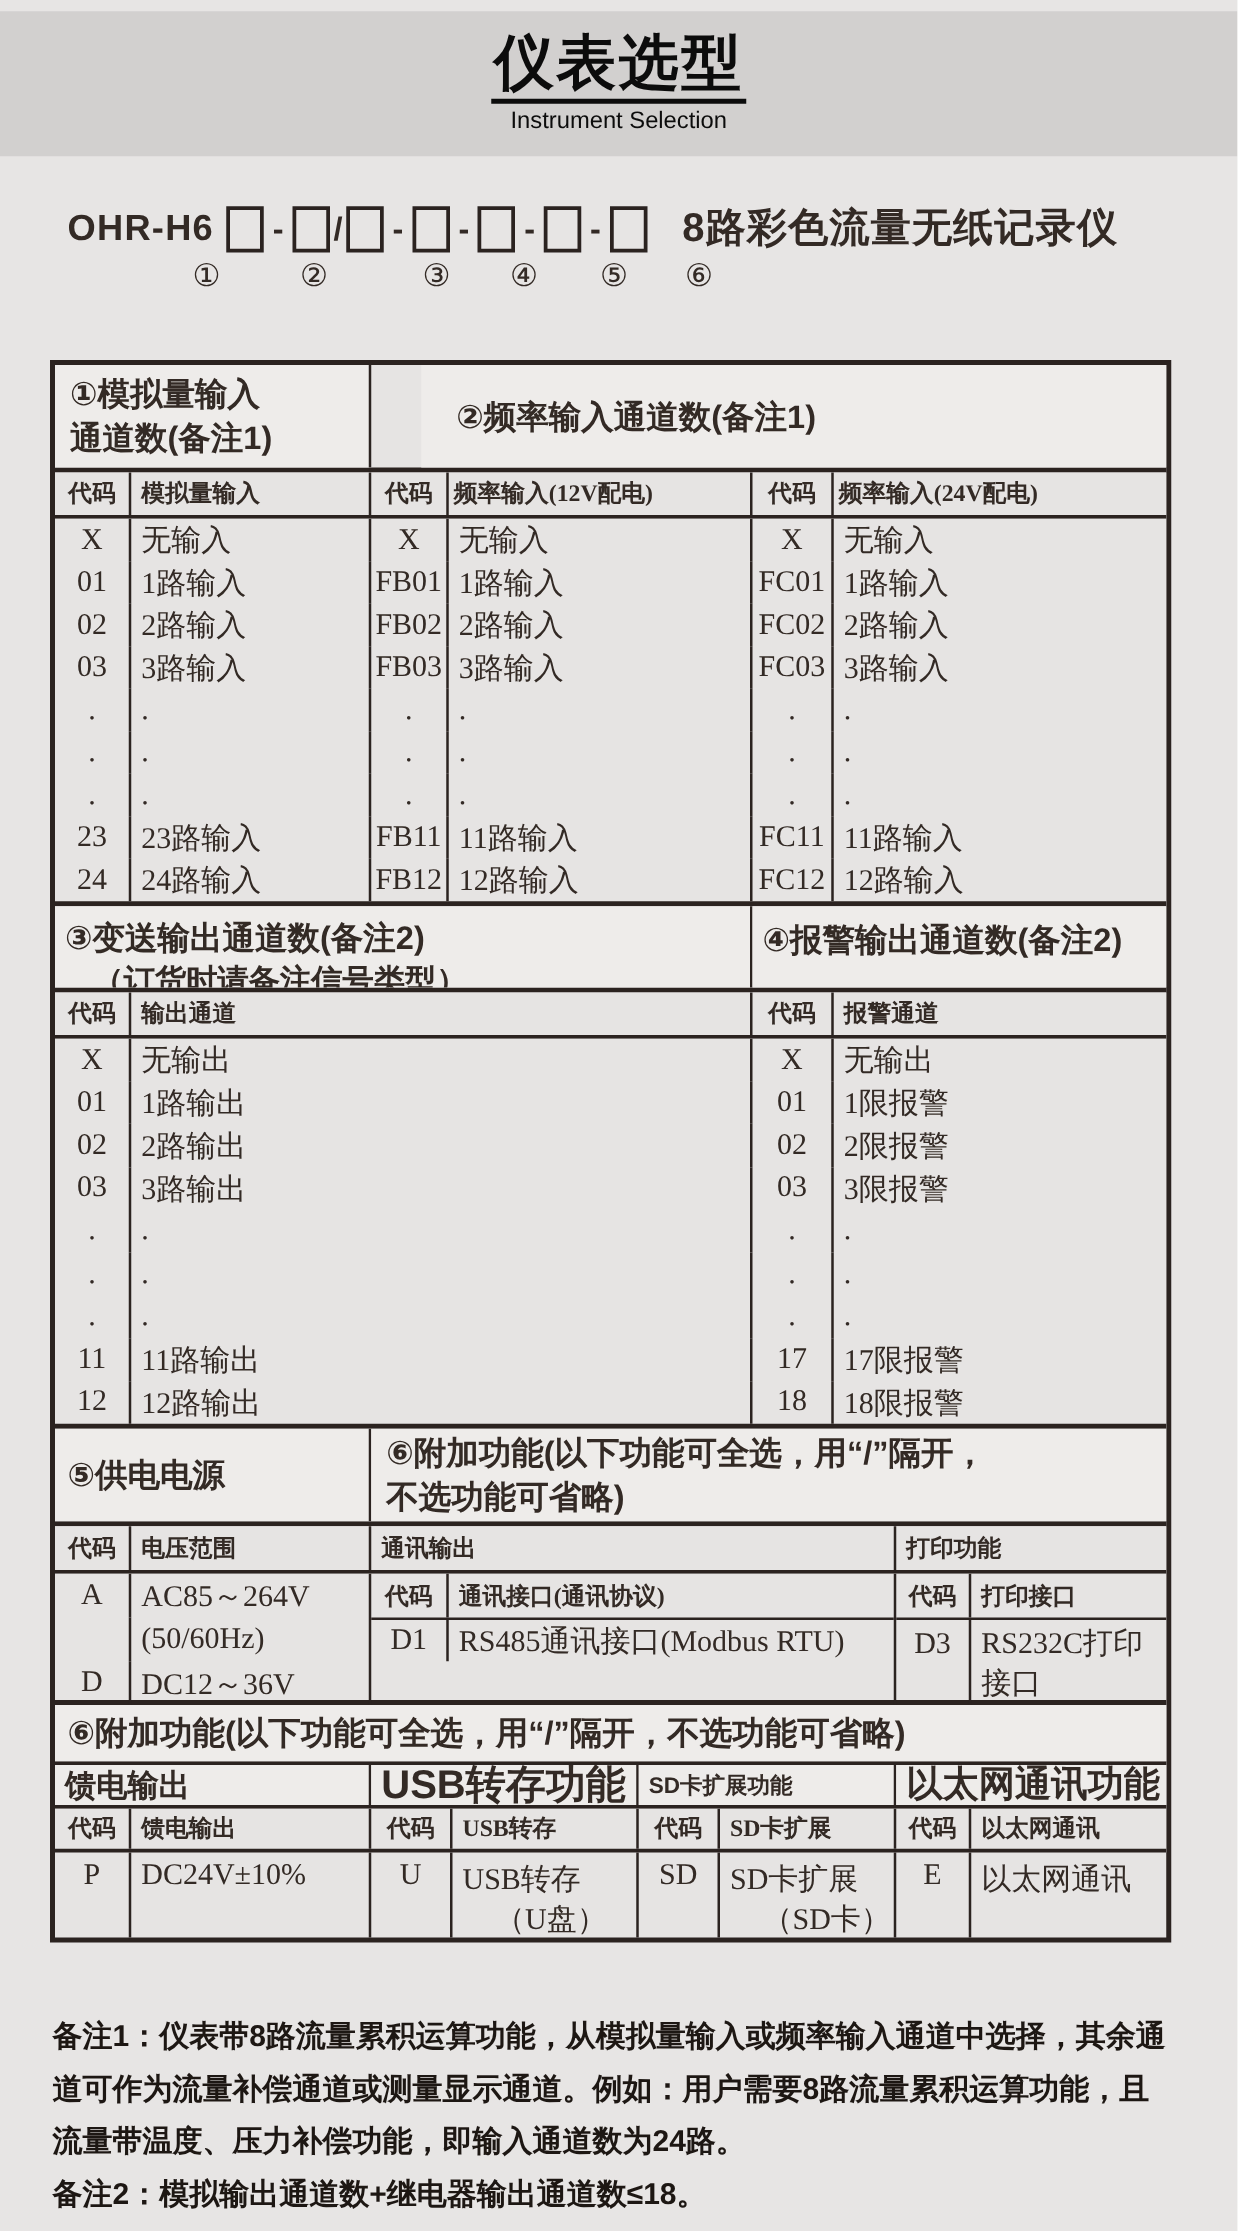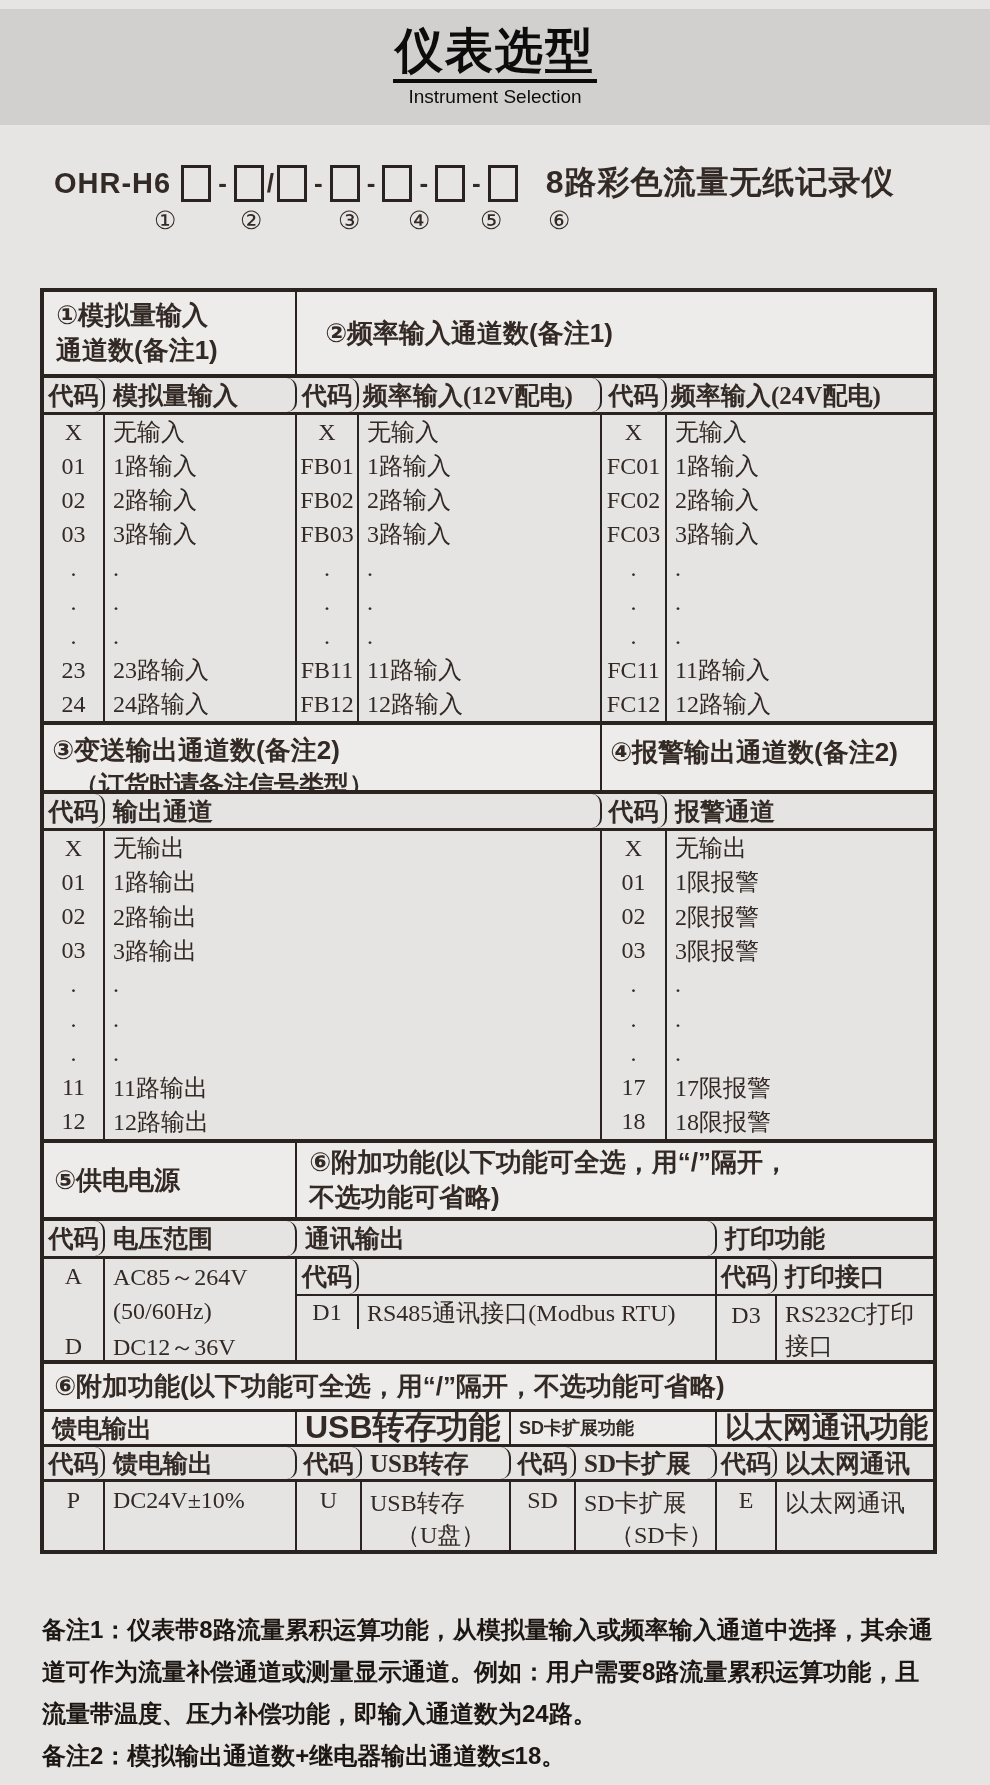--- a/index.html
+++ b/index.html
@@ -30,35 +30,35 @@
   .markers{position:absolute;left:0;top:46px;width:600px;height:30px;}
   .marker{position:absolute;font-size:25px;font-family:"Liberation Serif","DejaVu Serif",serif;}
 
   .sel-table{position:absolute;left:40px;top:288px;width:897px;border:4px solid var(--line);background:var(--cellbg);}
   .row{display:grid;}
   .c{display:flex;align-items:center;border-right:2px solid var(--line);overflow:hidden;}
   .c.nr{border-right:none;}
   .code{justify-content:center;}
   .val{padding-left:8px;}
   .fs24{font-size:24px;}
-  .hd{font-weight:600;font-size:25px;border-radius:10px;}
+  .hd{font-weight:600;font-size:19px;}
   .sec{font-family:"Liberation Sans","DejaVu Sans",sans-serif;font-weight:700;font-size:26px;background:var(--hdrbg);}
   .bb3{border-bottom:3px solid var(--line);}
   .bb4{border-bottom:4px solid var(--line);}
 
   .t1{grid-template-columns:61px 192px 62px 243px 65px auto;}
   .t2{grid-template-columns:61px 497px 65px auto;}
   .t5{grid-template-columns:61px 192px 420px auto;}
   .t6{grid-template-columns:253px 214px 206px auto;}
   .t7{grid-template-columns:61px 192px 65px 149px 65px 141px 60px auto;}
 
   .rows-host{display:flex;flex-direction:column;background:var(--cellbg);}
   .rows-host .row{flex:1;}
 
-  .sec12{grid-template-columns:253px auto;height:86px;}
+  .sec12{grid-template-columns:253px auto;height:86px;gap:40px;}
   .sec34{grid-template-columns:558px auto;height:69px;}
   .sec56{grid-template-columns:253px auto;height:78px;}
   .two-line{display:flex;flex-direction:column;justify-content:center;align-items:flex-start;}
   .two-line .l2{padding-left:22px;font-size:25px;}
   .hrow{height:37px;background:var(--cellbg);}
   .banner-row{height:48px;background:var(--hdrbg);}
   .titles-row{height:35px;background:var(--hdrbg);}
 
   .complex{display:grid;grid-template-columns:253px auto;height:105px;background:var(--cellbg);}
   .pwr-left{border-right:2px solid var(--line);display:grid;grid-template-columns:61px auto;grid-auto-rows:35px;}
@@ -326,20 +326,21 @@
         <div class="pv fs24">AC85～264V</div>
         <div class="pc"></div>
         <div class="pv fs24">(50/60Hz)</div>
         <div class="pc fs24">D</div>
         <div class="pv fs24">DC12～36V</div>
       </div>
       <div class="cx-right">
         <div class="comm">
           <div class="mini-hd">
             <div class="c code hd">代码</div>
+            <div class="c nr val hd">通讯接口(通讯协议)</div>
           </div>
           <div class="mini-row">
             <div class="c code fs24">D1</div>
             <div class="c nr val fs24">RS485通讯接口(Modbus RTU)</div>
           </div>
         </div>
         <div class="prt">
           <div class="mini-hd">
             <div class="c code hd">代码</div>
             <div class="c nr val hd">打印接口</div>

